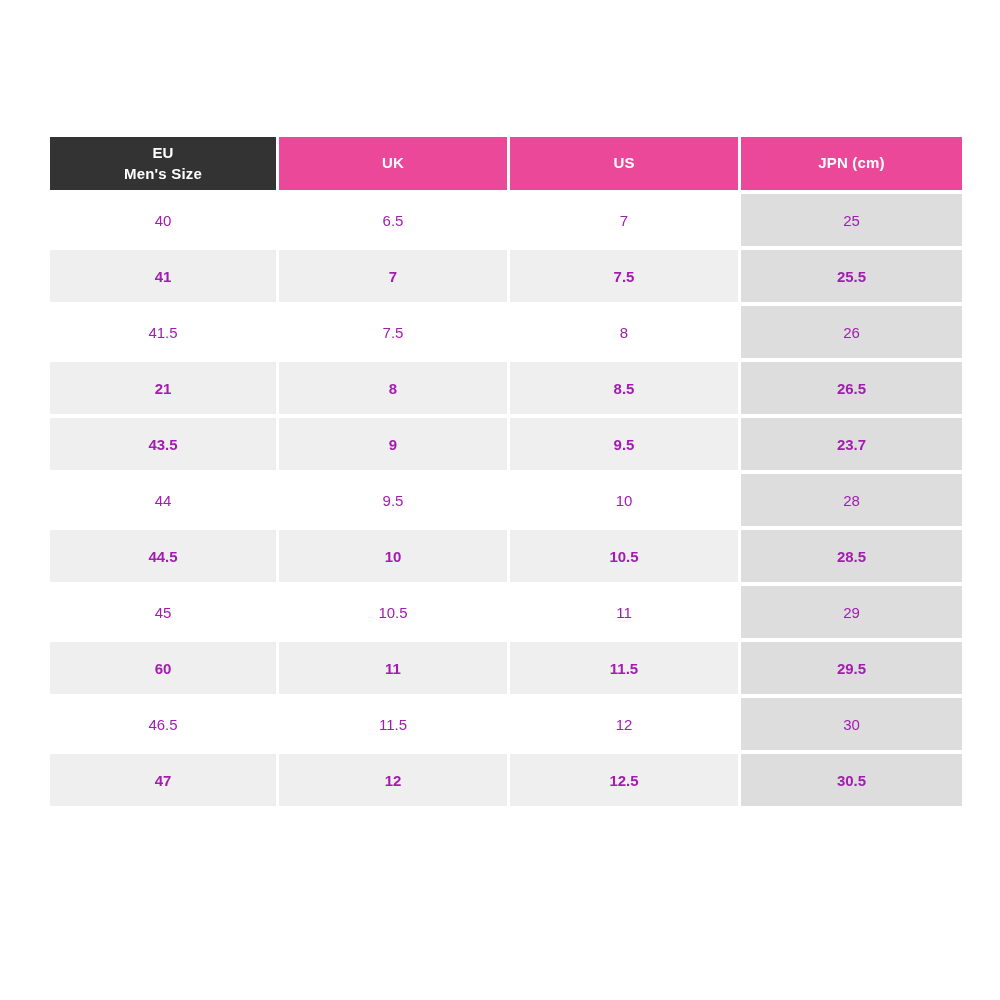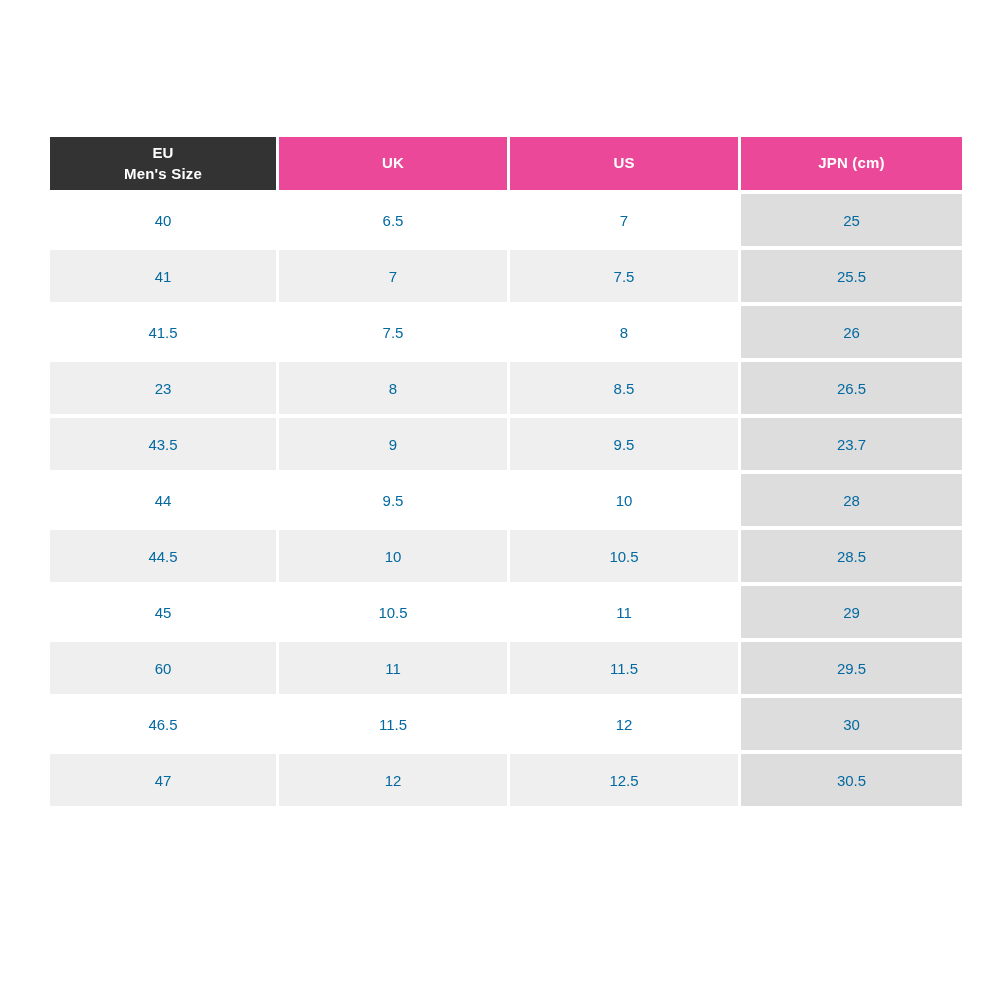--- a/index.html
+++ b/index.html
@@ -54,28 +54,29 @@
 
   .header-line {
     display: block;
   }
 
   .chart-table td {
     height: 52px;
     padding: 0;
     text-align: center;
     vertical-align: middle;
-    color: #0369a1;
+    color: #a21caf;
     font-size: 15px;
     font-weight: normal;
     background: #ffffff;
   }
 
   tr.row-alt td {
     background: #efefef;
+    font-weight: bold;
   }
 
   .chart-table td.cell-jpn {
     background: #dddddd;
   }
 
   tr.row-alt td.cell-jpn {
     background: #dddddd;
   }
 </style>
@@ -120,21 +121,21 @@
         <td>7.5</td>
         <td class="cell-jpn">25.5</td>
       </tr>
       <tr>
         <td>41.5</td>
         <td>7.5</td>
         <td>8</td>
         <td class="cell-jpn">26</td>
       </tr>
       <tr class="row-alt">
-        <td>23</td>
+        <td>21</td>
         <td>8</td>
         <td>8.5</td>
         <td class="cell-jpn">26.5</td>
       </tr>
       <tr class="row-alt">
         <td>43.5</td>
         <td>9</td>
         <td>9.5</td>
         <td class="cell-jpn">23.7</td>
       </tr>

